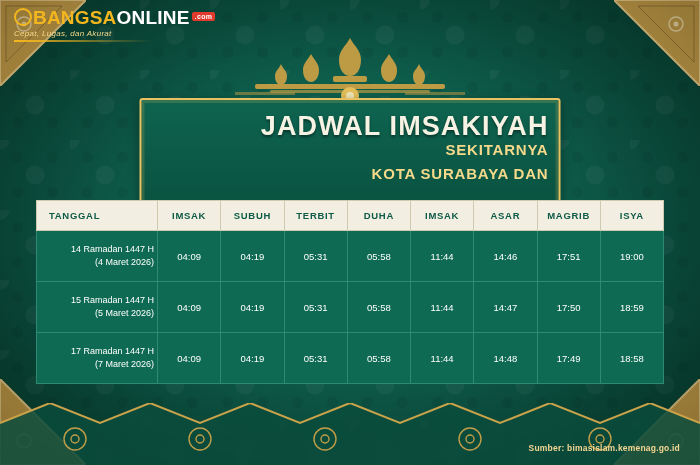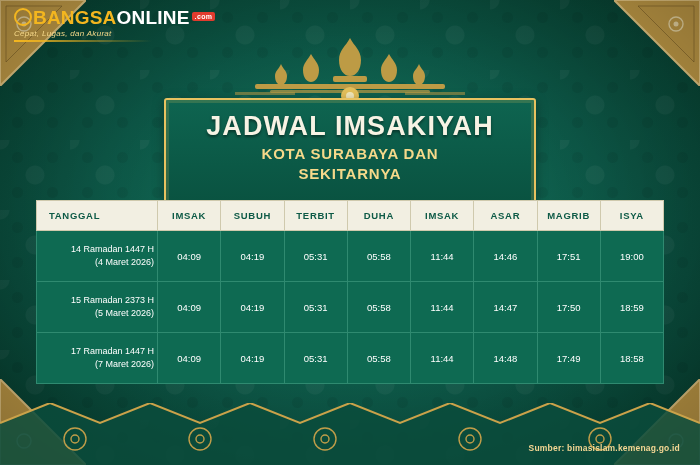--- a/index.html
+++ b/index.html
@@ -104,27 +104,27 @@
     height: 74px;
     z-index: 3;
   }
 
   
   .title-card {
     position: absolute;
     top: 98px;
     left: 50%;
     transform: translateX(-50%);
-    width: 372px;
+    width: 421px;
     padding: 12px 10px 28px;
     box-sizing: border-box;
     background: linear-gradient(180deg, #0e6450 0%, #09513f 100%);
     border: 2px solid #e8c260;
     border-radius: 3px;
-    text-align: center;
+    text-align: right;
     box-shadow: 0 3px 12px rgba(0,0,0,.35), inset 0 0 0 3px rgba(232,194,96,.18);
     z-index: 4;
   }
   .title-main {
     font-size: 27px;
     font-weight: bold;
     color: #f7f3e4;
     letter-spacing: 1.1px;
     line-height: 1.05;
     text-shadow: 0 2px 3px rgba(0,0,0,.45);
@@ -264,22 +264,22 @@
         <circle cx="135" cy="62" r="9" fill="#f0c65c"></circle>
         <circle cx="135" cy="62" r="4" fill="#fff0c0"></circle>
         <path d="M20 58 h60 v3 h-60 Z" opacity=".55"></path>
         <path d="M190 58 h60 v3 h-60 Z" opacity=".55"></path>
       </g>
     </svg>
   </div>
 
   <div class="title-card">
     <div class="title-main">JADWAL IMSAKIYAH</div>
+    <div class="title-sub" style="margin-top:1px;">SEKITARNYA</div>
     <div class="title-sub">KOTA SURABAYA DAN</div>
-    <div class="title-sub" style="margin-top:1px;">SEKITARNYA</div>
   </div>
 
   <div class="bottom-band">
     <svg width="700" height="62" viewBox="0 0 700 62" preserveAspectRatio="none">
       <path d="M0 20 L50 0 L100 20 L150 0 L200 20 L250 0 L300 20 L350 0 L400 20 L450 0 L500 20 L550 0 L600 20 L650 0 L700 20 V62 H0 Z" fill="#0a4c3c" opacity=".85"></path>
       <path d="M0 20 L50 0 L100 20 L150 0 L200 20 L250 0 L300 20 L350 0 L400 20 L450 0 L500 20 L550 0 L600 20 L650 0 L700 20" fill="none" stroke="#caa24a" stroke-width="2"></path>
       <g fill="none" stroke="#caa24a" stroke-width="1.4" opacity=".95">
         <circle cx="75" cy="36" r="11"></circle>
           <circle cx="75" cy="36" r="4"></circle>
         <circle cx="200" cy="36" r="11"></circle>
@@ -321,21 +321,21 @@
           <td>04:19</td>
           <td>05:31</td>
           <td>05:58</td>
           <td>11:44</td>
           <td>14:46</td>
           <td>17:51</td>
           <td>19:00</td>
         </tr>
         <tr>
           <td class="date-cell">
-            <span class="hijri">15 Ramadan 2373 H</span>
+            <span class="hijri">15 Ramadan 1447 H</span>
             <span class="masehi">(5 Maret 2026)</span>
           </td>
           <td>04:09</td>
           <td>04:19</td>
           <td>05:31</td>
           <td>05:58</td>
           <td>11:44</td>
           <td>14:47</td>
           <td>17:50</td>
           <td>18:59</td>

